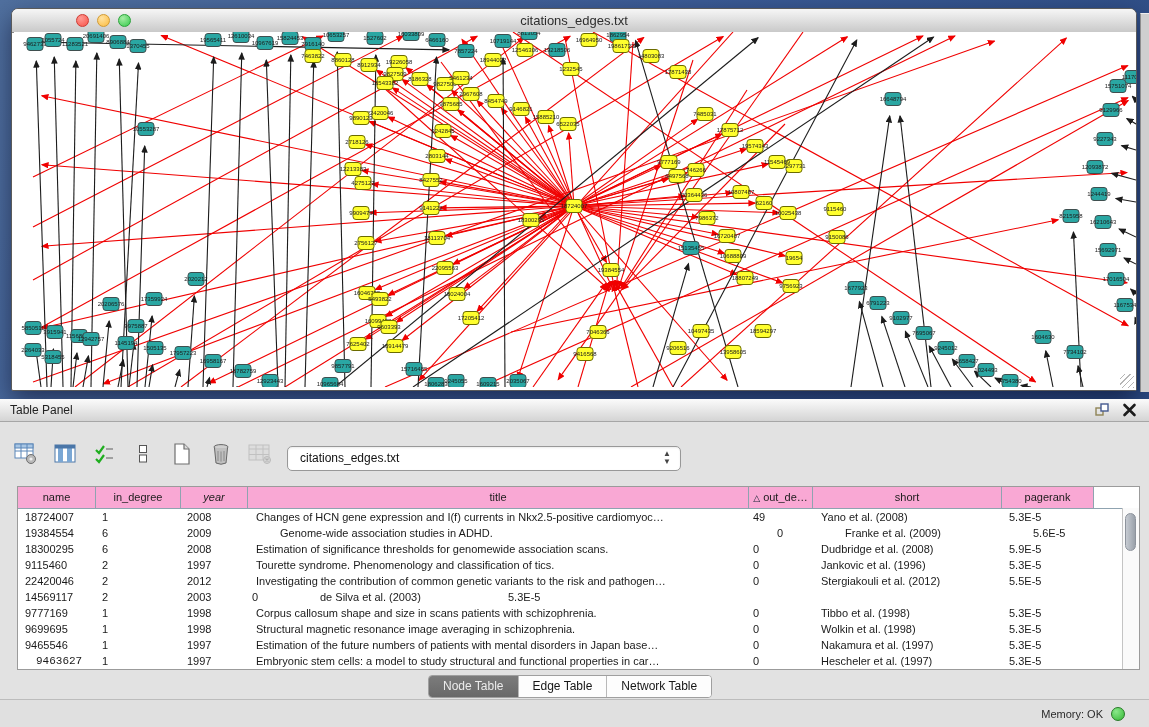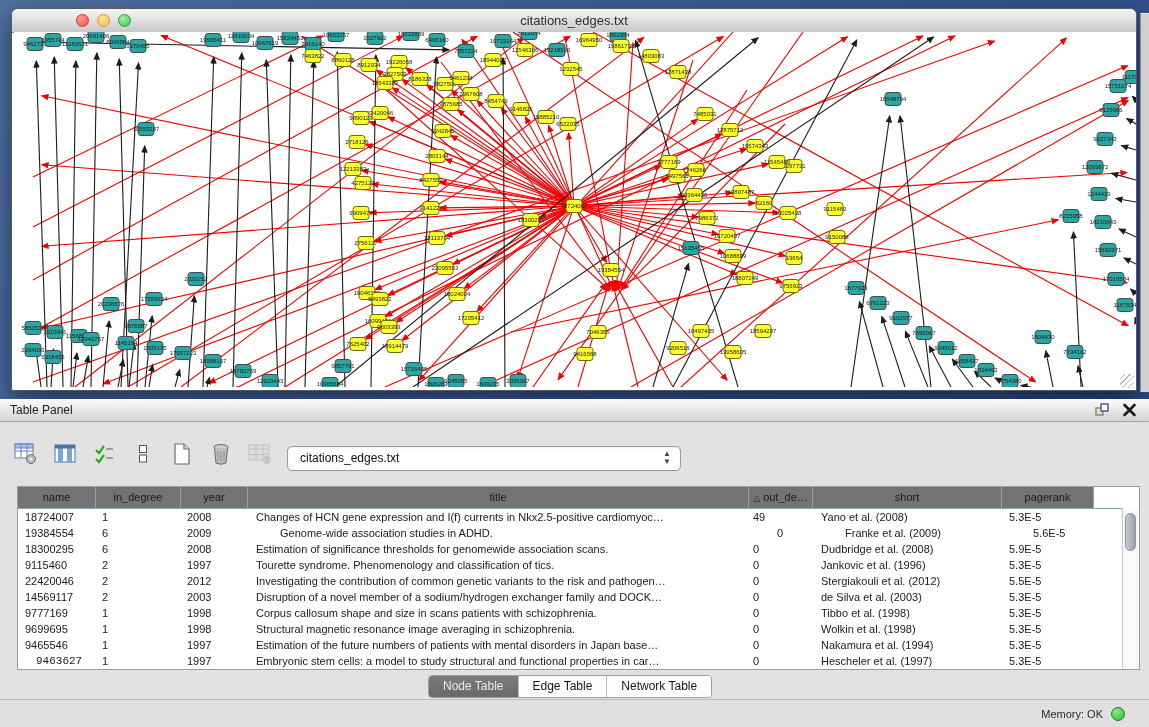--- a/index.html
+++ b/index.html
@@ -38,21 +38,21 @@
   .fx{font-size:14px;font-style:italic;font-weight:bold;color:#111;font-family:"Liberation Serif",serif;}
   #combo{position:absolute;left:287px;top:47px;width:394px;height:25px;background:#fff;
          border:1px solid #989898;border-radius:5px;box-sizing:border-box;
          font-size:12px;color:#111;line-height:23px;padding-left:12px;cursor:pointer;
          box-shadow:inset 0 1px 2px rgba(0,0,0,.08);}
   #combo .stepper{position:absolute;right:9px;top:3px;font-size:8px;line-height:8px;color:#444;text-align:center;}
   
   #tbl{position:absolute;left:17px;top:87px;width:1123px;height:184px;background:#fff;
        border:1px solid #9b9b9b;box-sizing:border-box;overflow:hidden;}
   #thead{position:relative;height:21px;border-bottom:1px solid #8fa3b0;}
-  .th{position:absolute;top:0;height:21px;background:#737373;border-right:1px solid #8fa3b0;
+  .th{position:absolute;top:0;height:21px;background:#f9a8d4;border-right:1px solid #8fa3b0;
       box-sizing:border-box;text-align:center;font-size:11px;color:#1c1c1c;line-height:21px;cursor:pointer;}
   .sortglyph{font-size:9px;margin-right:3px;color:#123;}
   #tbody{position:relative;}
   .tr{display:flex;height:16px;line-height:16px;cursor:default;}
   .td{font-size:11px;color:#1a1a1a;white-space:nowrap;overflow:hidden;box-sizing:border-box;}
   
   #vscroll{position:absolute;right:0;top:21px;bottom:0;width:16px;background:#fafafa;border-left:1px solid #c4c4c4;}
   #vthumb{position:absolute;left:2px;top:5px;width:11px;height:38px;border-radius:6px;
           background:linear-gradient(90deg,#c6cbd2,#9aa1aa);border:1px solid #8d939c;box-sizing:border-box;}
   
@@ -886,21 +886,21 @@
 
     <div id="combo">
       <span>citations_edges.txt</span>
       <span class="stepper">▲<br>▼</span>
     </div>
 
     <div id="tbl">
       <div id="thead">
           <div class="th" style="left: 0px; width: 78px;"><span>name</span></div>
           <div class="th" style="left: 78px; width: 85px;"><span>in_degree</span></div>
-          <div class="th" style="left: 163px; width: 67px;"><span>year</span></div>
+          <div class="th" style="left: 163px; width: 67px; font-style: italic;"><span>year</span></div>
           <div class="th" style="left: 230px; width: 501px;"><span>title</span></div>
           <div class="th" style="left: 731px; width: 64px;"><span class="sortglyph">△</span><span>out_de…</span></div>
           <div class="th" style="left: 795px; width: 189px;"><span>short</span></div>
           <div class="th" style="left: 984px; width: 92px;"><span>pagerank</span></div>
         </div>
       <div id="tbody">
           <div class="tr">
             <div class="td" style="width: 78px; padding-left: 7px;">18724007</div>
             <div class="td" style="width: 85px; padding-left: 6px;">1</div>
             <div class="td" style="width: 67px; padding-left: 6px;">2008</div>
@@ -942,21 +942,20 @@
             <div class="td" style="width: 67px; padding-left: 6px;">2012</div>
             <div class="td" style="width: 501px; padding-left: 8px;">Investigating the contribution of common genetic variants to the risk and pathogen…</div>
             <div class="td" style="width: 64px; padding-left: 4px;">0</div>
             <div class="td" style="width: 189px; padding-left: 8px;">Stergiakouli et al. (2012)</div>
             <div class="td" style="width: 92px; padding-left: 7px;">5.5E-5</div>
           </div>
           <div class="tr">
             <div class="td" style="width: 78px; padding-left: 7px;">14569117</div>
             <div class="td" style="width: 85px; padding-left: 6px;">2</div>
             <div class="td" style="width: 67px; padding-left: 6px;">2003</div>
-            <div class="td" style="width: 501px; padding-left: 8px;">Disruption of a novel member of a sodium/hydrogen exchanger family and DOCK…</div>
             <div class="td" style="width: 64px; padding-left: 4px;">0</div>
             <div class="td" style="width: 189px; padding-left: 8px;">de Silva et al. (2003)</div>
             <div class="td" style="width: 92px; padding-left: 7px;">5.3E-5</div>
           </div>
           <div class="tr">
             <div class="td" style="width: 78px; padding-left: 7px;">9777169</div>
             <div class="td" style="width: 85px; padding-left: 6px;">1</div>
             <div class="td" style="width: 67px; padding-left: 6px;">1998</div>
             <div class="td" style="width: 501px; padding-left: 8px;">Corpus callosum shape and size in scans patients with schizophrenia.</div>
             <div class="td" style="width: 64px; padding-left: 4px;">0</div>
@@ -971,21 +970,21 @@
             <div class="td" style="width: 64px; padding-left: 4px;">0</div>
             <div class="td" style="width: 189px; padding-left: 8px;">Wolkin et al. (1998)</div>
             <div class="td" style="width: 92px; padding-left: 7px;">5.3E-5</div>
           </div>
           <div class="tr">
             <div class="td" style="width: 78px; padding-left: 7px;">9465546</div>
             <div class="td" style="width: 85px; padding-left: 6px;">1</div>
             <div class="td" style="width: 67px; padding-left: 6px;">1997</div>
             <div class="td" style="width: 501px; padding-left: 8px;">Estimation of the future numbers of patients with mental disorders in Japan base…</div>
             <div class="td" style="width: 64px; padding-left: 4px;">0</div>
-            <div class="td" style="width: 189px; padding-left: 8px;">Nakamura et al. (1994)</div>
+            <div class="td" style="width: 189px; padding-left: 8px;">Nakamura et al. (1997)</div>
             <div class="td" style="width: 92px; padding-left: 7px;">5.3E-5</div>
           </div>
           <div class="tr">
             <div class="td" style="width: 78px; padding-left: 18px; font-family: Liberation Mono, monospace;">9463627</div>
             <div class="td" style="width: 85px; padding-left: 6px;">1</div>
             <div class="td" style="width: 67px; padding-left: 6px;">1997</div>
             <div class="td" style="width: 501px; padding-left: 8px;">Embryonic stem cells: a model to study structural and functional properties in car…</div>
             <div class="td" style="width: 64px; padding-left: 4px;">0</div>
             <div class="td" style="width: 189px; padding-left: 8px;">Hescheler et al. (1997)</div>
             <div class="td" style="width: 92px; padding-left: 7px;">5.3E-5</div>

